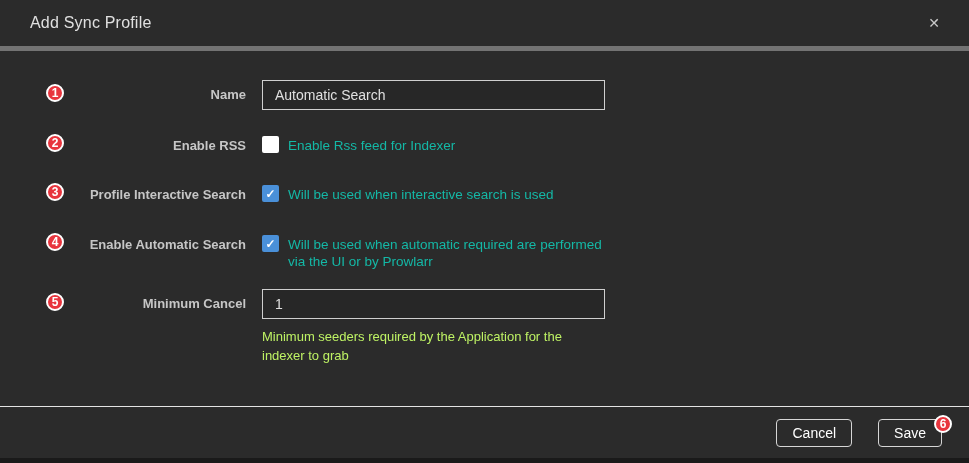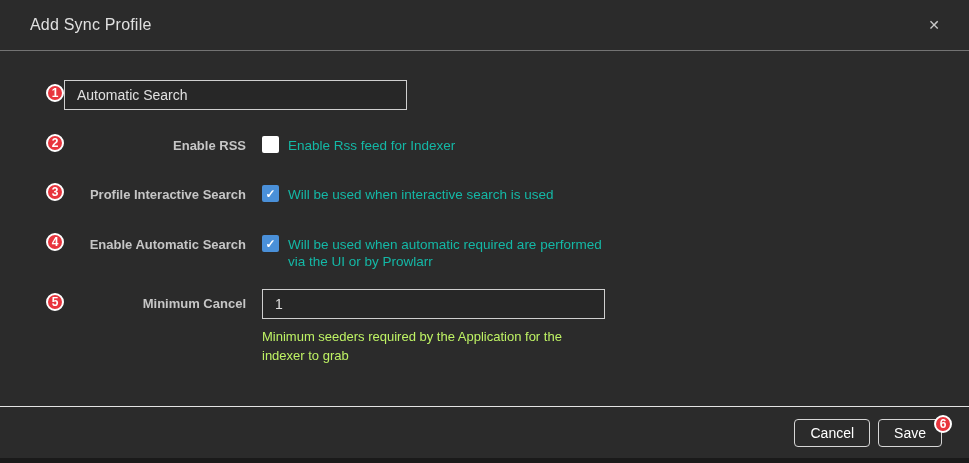--- a/index.html
+++ b/index.html
@@ -11,21 +11,21 @@
   .modal {
     position: relative;
     width: 969px; height: 463px;
     background: #2b2b2b;
   }
   
   .modal-header {
     height: 51px;
     display: flex; align-items: center;
     padding: 0 24px 0 30px;
-    border-bottom: 1px solid #737373;
+    border-bottom: 5px solid #737373;
   }
   .modal-title { flex: 1; color: #e0e0e0; font-size: 16px; letter-spacing: .2px; }
   .close-btn {
     color: #c9c9c9; font-size: 14px; line-height: 1;
     padding: 5px; cursor: pointer; user-select: none;
   }
   
   .modal-body { padding: 29px 30px 0 46px; }
   .form-row { display: flex; align-items: flex-start; }
   .row-1 { margin-bottom: 26px; }
@@ -80,21 +80,21 @@
     color: #bef264; font-size: 13px; line-height: 19px;
     max-width: 342px;
   }
   
   .modal-footer {
     position: absolute; left: 0; bottom: 5px;
     width: 100%; height: 52px;
     background: #2b2b2b;
     border-top: 1px solid #e3e3e3;
     display: flex; align-items: center; justify-content: flex-end;
-    gap: 8px; padding-right: 27px;
+    gap: 26px; padding-right: 27px;
   }
   .bottom-strip {
     position: absolute; left: 0; bottom: 0;
     width: 100%; height: 5px; background: #1a1a1a;
   }
   .btn {
     background: transparent;
     border: 1px solid #d6d6d6;
     border-radius: 4px;
     color: #ffffff; font-size: 14px;
@@ -111,20 +111,21 @@
 
   <div class="modal-header">
     <div class="modal-title">Add Sync Profile</div>
     <div class="close-btn">✕</div>
   </div>
 
   <div class="modal-body">
 
     <div class="form-row input-row row-1">
       <div class="badge">1</div>
+      <div class="row-label">Name</div>
       <div class="row-control">
         <input class="text-input" type="text" value="Automatic Search" style="">
       </div>
     </div>
 
     <div class="form-row checkbox-row row-2">
       <div class="badge">2</div>
       <div class="row-label">Enable RSS</div>
       <div class="row-control checkbox-wrap">
         <div class="checkbox">

